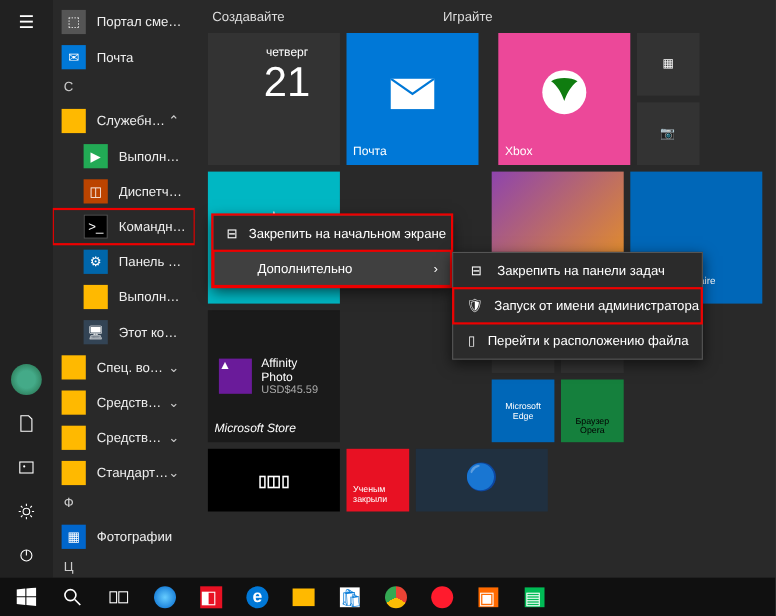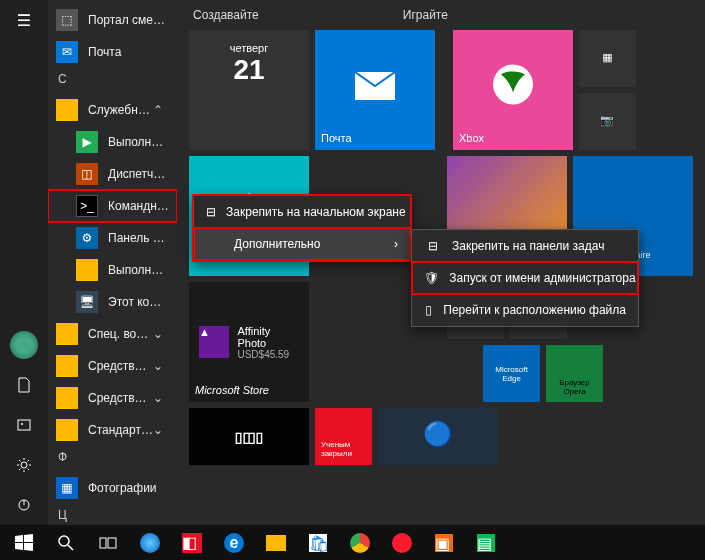--- a/index.html
+++ b/index.html
@@ -45,21 +45,21 @@
 
 .xbox-green { background: #ec4899; }
 .mail-bg { background: #0078d7; }
 .star-bg { background: #00b7c3; }
 .dark-bg { background: #333; }
 .affinity-bg { background: #1a1a1a; }
 .dolby-bg { background: #000; }
 .news-bg { background: #e81123; }
 .paint3d-bg { background: #203040; }
 .white-bg { background: #15803d; color: #000; }
-.edge-tile { background: #0067b8; justify-content: center; align-items: center; margin-left: 36px; }
+.edge-tile { background: #0067b8; justify-content: center; align-items: center; }
 </style>
 </head>
 <body>
 
 <div class="start-menu">
 
   <div class="rail">
     <div class="rail-top">
       <div class="rail-item">
           <span>☰</span>
@@ -163,23 +163,23 @@
 
   </div>
 
   <div class="tiles-col">
     <div style="display:flex;gap:140px">
       <div class="tile-group-header">Создавайте</div>
       <div class="tile-group-header">Играйте</div>
     </div>
     <div class="tiles-row">
       <div class="tile med dark-bg">
-        <div style="position:absolute;top:12px;left:0;width:100%;text-align:center">
+        <div style="position:absolute;top:12px;left:12px;width:100%;text-align:center">
           <div style="font-size:11px">четверг</div>
-          <div style="font-size:28px;font-weight:700">21</div>
+          <div style="font-size:38px;font-weight:400">21</div>
         </div>
       </div>
       <div class="tile med mail-bg">
         <div class="tile-center-icon"><svg width="40" height="28" viewBox="0 0 40 28">
               <rect width="40" height="28" fill="#fff"></rect>
               <path d="M0 0l20 14L40 0" fill="none" stroke="#0078d7" stroke-width="2"></path>
             </svg></div>
         <span class="tile-label">Почта</span>
       </div>
       <div style="width:6px"></div>

